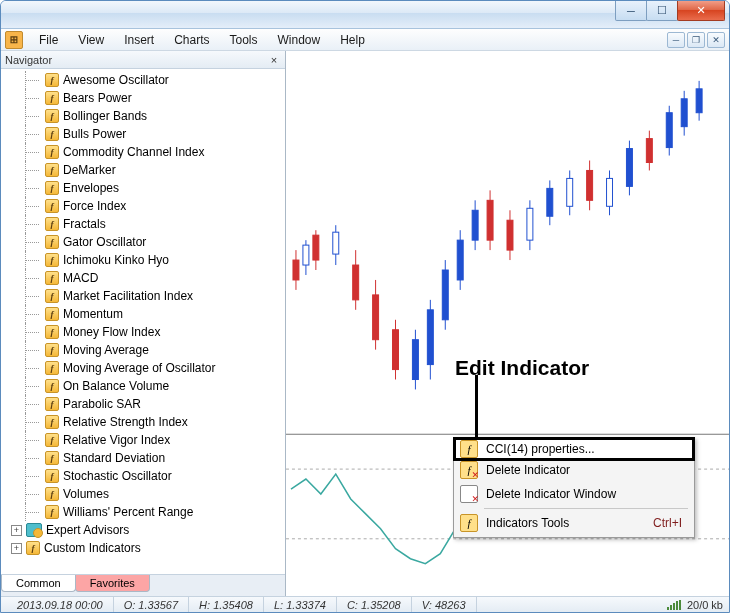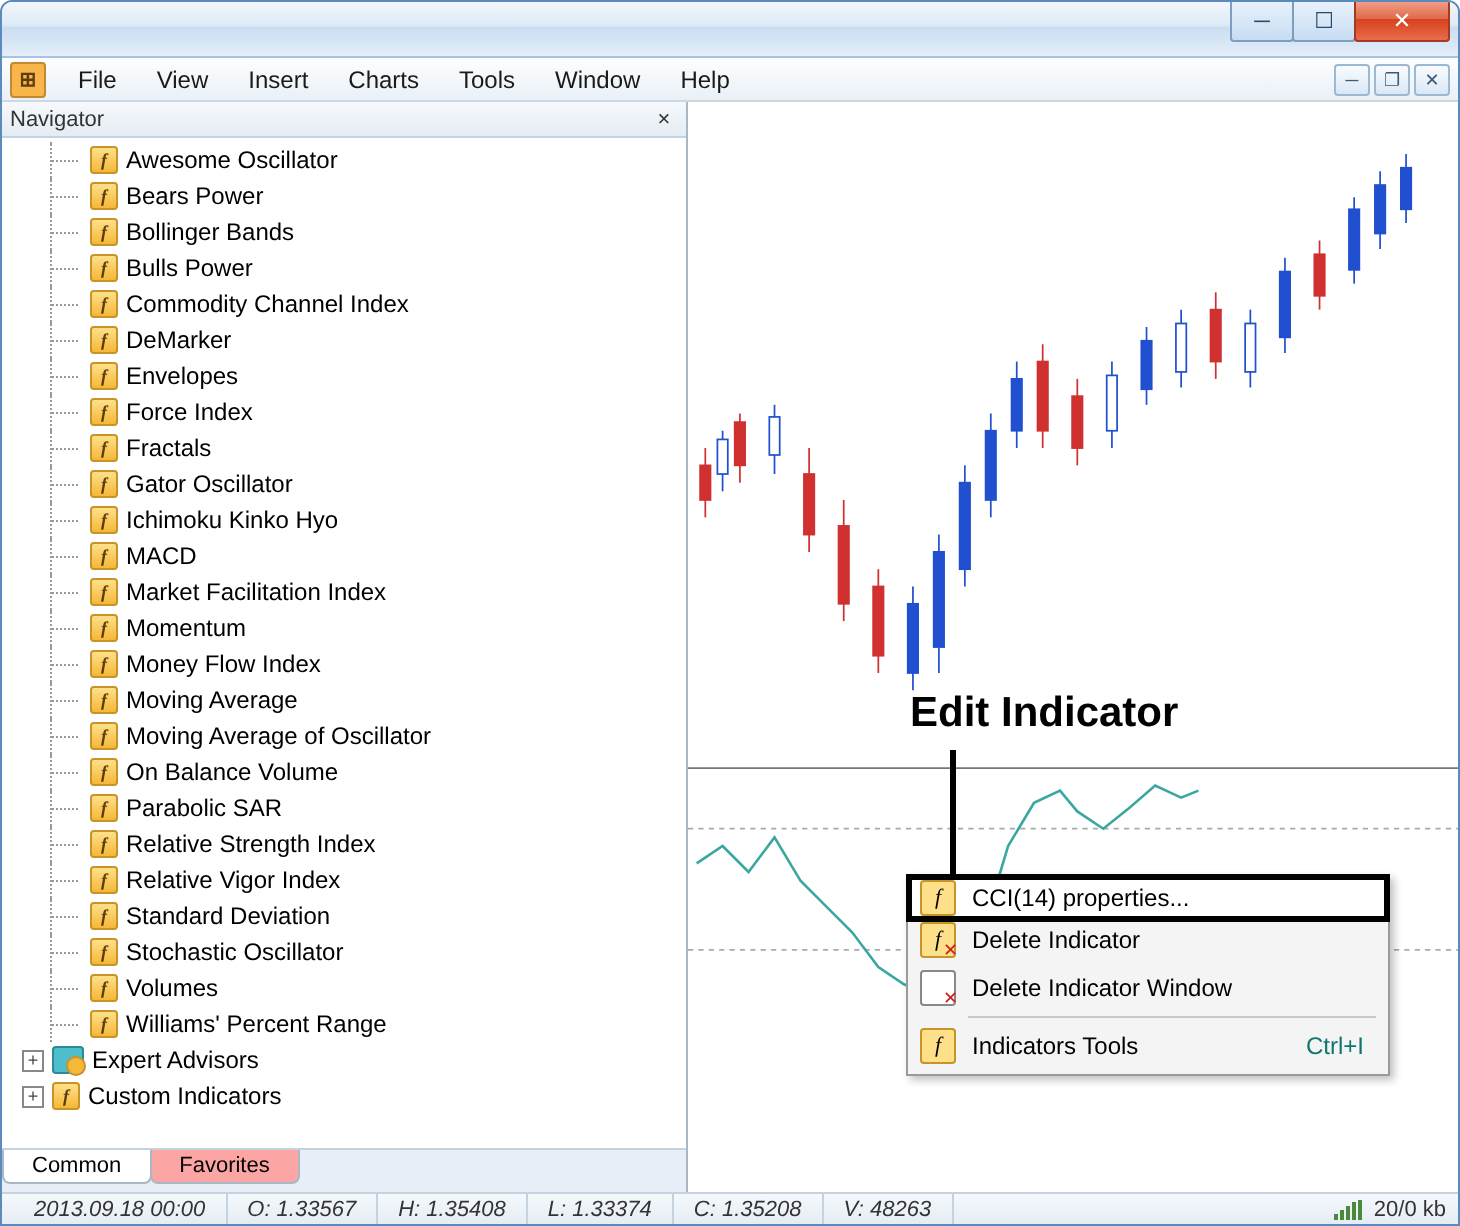--- a/index.html
+++ b/index.html
@@ -77,21 +77,21 @@
   display: flex; align-items: center; justify-content: center;
   font-size: 9px; color: #3a5a7a;
   border-radius: 2px;
 }
 .content-area {
   position: absolute;
   top: 50px; left: 0; right: 0; bottom: 16px;
   display: flex;
 }
 .navigator {
-  width: 343px;
+  width: 285px;
   border-right: 1px solid #aab8c6;
   display: flex; flex-direction: column;
   background: #fff;
 }
 .nav-header {
   height: 18px;
   background: linear-gradient(to bottom, #f6f9fc, #e4ecf4);
   border-bottom: 1px solid #c5d2df;
   padding: 0 4px;
   display: flex; align-items: center; justify-content: space-between;
@@ -216,26 +216,26 @@
   display: flex; align-items: center; justify-content: center;
   font-size: 11px;
   border-radius: 2px;
 }
 .ctx-sep {
   height: 1px; background: #c8c8c8;
   margin: 2px 4px 2px 28px;
 }
 .ctx-shortcut {
   position: absolute; right: 10px;
-  color: #0f766e;
+  color: #7f1d1d;
   text-align: right;
 }
 .annotation {
   position: absolute;
-  left: 454px; top: 344px;
+  left: 454px; top: 355px;
   font-size: 21px;
   font-weight: bold;
   color: #000;
   z-index: 21;
   font-family: Arial, sans-serif;
 }
 .annotation-line {
   position: absolute;
   left: 474px; top: 374px;
   width: 3px; height: 62px;

